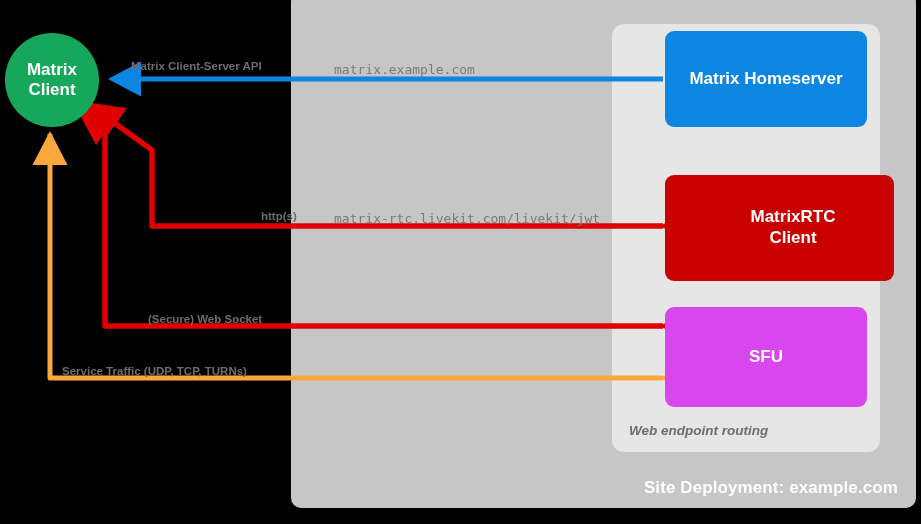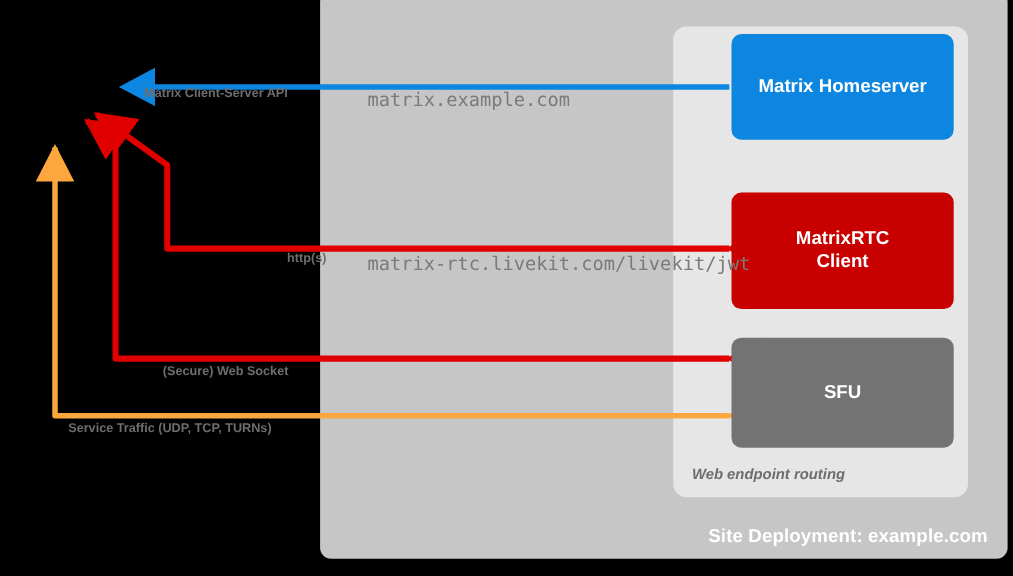--- a/index.html
+++ b/index.html
@@ -36,31 +36,31 @@
   .node{
     position:absolute;display:flex;align-items:center;justify-content:center;
     text-align:center;color:#fff;font-weight:bold;line-height:1.22;
   }
   .homeserver{
     left:665px;top:31px;width:202px;height:96px;border-radius:9px;
     background:#0c86e0;font-size:17px;
   }
   .auth-service{
     left:665px;top:175px;width:202px;height:106px;border-radius:9px;
-    background:#c90000;font-size:17px;
+    background:#c90000;font-size:17px;padding-left:27px;
   }
   .sfu{
     left:665px;top:307px;width:202px;height:100px;border-radius:9px;
-    background:#737373;font-size:17px;
+    background:#d946ef;font-size:17px;
   }
 
   
-  .edge-label{position:absolute;color:#6d6d6d;white-space:nowrap;margin-top:19px;}
+  .edge-label{position:absolute;color:#6d6d6d;white-space:nowrap;}
   .proto-label{font-size:11.5px;font-weight:bold;}
-  .url-label{font-family:"DejaVu Sans Mono", monospace;font-size:17px;color:#7a7a7a;}
+  .url-label{font-family:"DejaVu Sans Mono", monospace;font-size:13px;color:#7a7a7a;}
   .lbl-csapi{left:131px;top:60px;}
   .lbl-https{left:233px;top:210px;padding-left:28px;}
   .lbl-ws{left:148px;top:313px;}
   .lbl-webrtc{left:62px;top:365px;}
   .url-matrix{left:334px;top:62px;}
   .url-jwt{left:334px;top:211px;}
   .url-sfu{left:334px;top:314px;}
 </style>
 </head>
 <body>
@@ -98,20 +98,24 @@
 
     <g>
       <path d="M663,326 L105,326 L105,128 L79,110" fill="none" stroke="#e10000" stroke-width="5.5" stroke-linejoin="round" marker-start="url(#ah-red)" marker-end="url(#ah-red)"></path>
     </g>
 
     <g>
       <path d="M663,378 L50,378 L50,134" fill="none" stroke="#fca73e" stroke-width="5" stroke-linejoin="round" marker-start="url(#ah-orange)" marker-end="url(#ah-orange)"></path>
     </g>
   </svg>
 
+  <div class="client-circle">
+    <span>Matrix</span>
+    <span>Client</span>
+  </div>
 
   <div class="node homeserver">
     <span>Matrix Homeserver</span>
   </div>
 
   <div class="node auth-service">
     <div>
       <div>MatrixRTC</div>
       <div>Client</div>
     </div>

